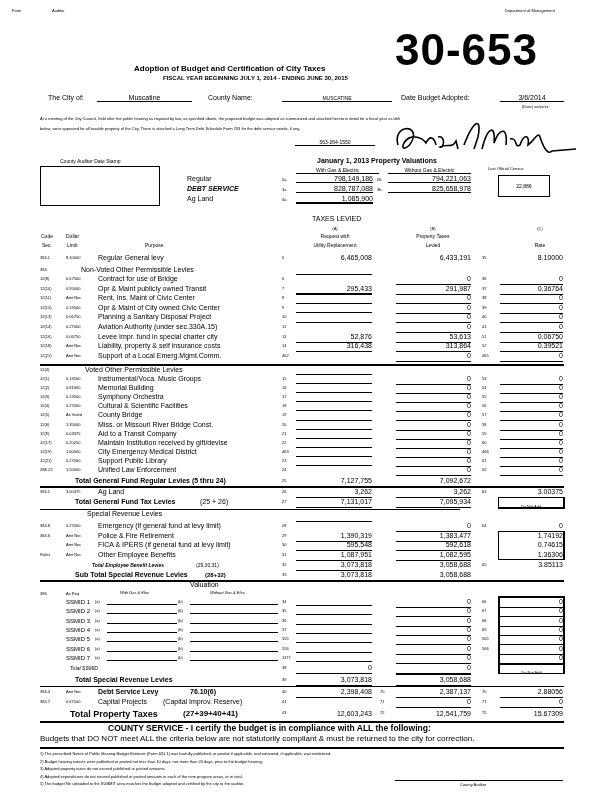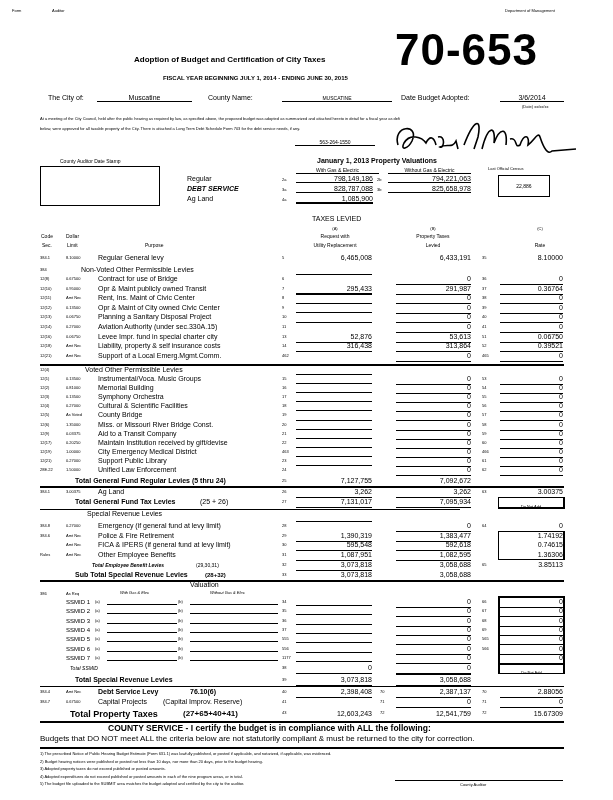--- a/index.html
+++ b/index.html
@@ -27,22 +27,22 @@
   .hr-thin { position: absolute; left: 40px; width: 524px; border-top: 1px solid #000; }
   .box { position: absolute; border: 1px solid #000; }
   .center { text-align: center; }
 </style>
 </head>
 <body>
 
 <div class="abs tiny" style="left:12px;top:8px">Form</div>
 <div class="abs tiny" style="left:52px;top:8px">Auditor</div>
 <div class="abs tiny" style="left:505px;top:8px">Department of Management</div>
-<div class="abs form-no" style="left:395px;top:28px;line-height:44px">70-653</div>
-<div class="abs b" style="left:134px;top:55px;font-size:8px">Adoption of Budget and Certification of City Taxes</div>
+<div class="abs form-no" style="left:395px;top:28px;line-height:44px">30-653</div>
+<div class="abs b" style="left:134px;top:64px;font-size:8px">Adoption of Budget and Certification of City Taxes</div>
 <div class="abs b" style="left:163px;top:75px;font-size:6px">FISCAL YEAR BEGINNING JULY 1, 2014 - ENDING JUNE 30, 2015</div>
 
 <div class="abs md" style="left:48px;top:94px">The City of:</div>
 <div class="abs md uline center" style="left:97px;top:94px;width:95px">Muscatine</div>
 <div class="abs md" style="left:208px;top:94px">County Name:</div>
 <div class="abs xs uline center" style="left:282px;top:95px;width:110px">MUSCATINE</div>
 <div class="abs md" style="left:401px;top:94px">Date Budget Adopted:</div>
 <div class="abs md uline center" style="left:500px;top:94px;width:64px">3/6/2014</div>
 <div class="abs tiny" style="left:522px;top:104px">(Date) xx/xx/xx</div>
 
@@ -532,21 +532,21 @@
     <span style="left:163px;font-size:7px;">(Capital Improv. Reserve)</span>
     <span class="c-ln1">41</span>
     <span class="c-a"></span>
     <span style="left:380px;font-size:4px">71</span>
     <span class="c-b">0</span>
     <span class="c-ln2">71</span>
     <span class="c-c">0</span>
   </div>
     <div class="row" style="top:708px;height:12px">
   <span style="left:70px;font-size:9px;font-weight:bold;line-height:12px">Total Property Taxes</span>
-  <span style="left:183px;font-size:8px;font-weight:bold;line-height:12px">(27+65+40+41)</span>
+  <span style="left:183px;font-size:8px;font-weight:bold;line-height:12px">(27+39+40+41)</span>
   <span class="c-ln1">43</span>
   <span class="c-a noline" style="line-height:12px">12,603,243</span>
   <span style="left:380px;font-size:4px">72</span>
   <span class="c-b noline" style="line-height:12px">12,541,759</span>
   <span class="c-ln2">72</span>
   <span class="c-c noline" style="line-height:12px">15.67309</span>
 </div>
 <div class="hr" style="top:721px"></div>
     <div class="abs b" style="left:108px;top:723px;font-size:8.5px">COUNTY SERVICE - I certify the budget is in compliance with ALL the following:</div>
 <div class="abs" style="left:40px;top:734px;font-size:8px">Budgets that DO NOT meet ALL the criteria below are not statutorily compliant &amp; must be returned to the city for correction.</div>

